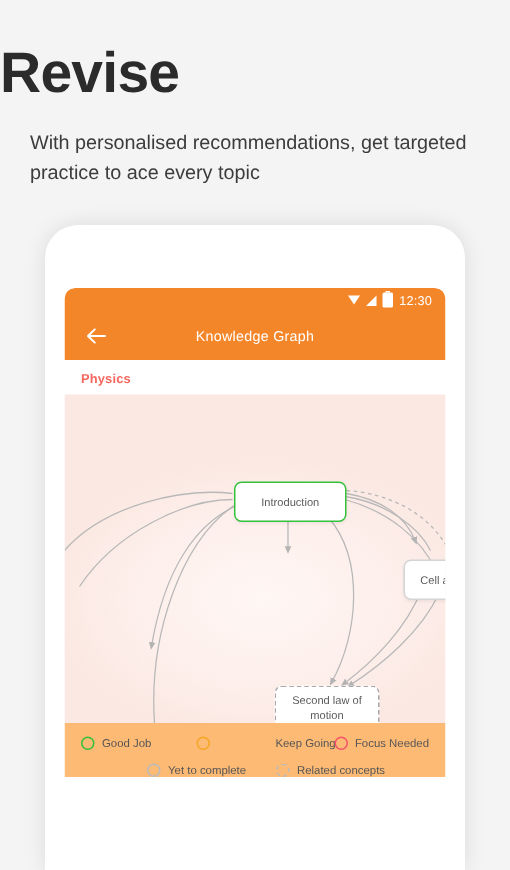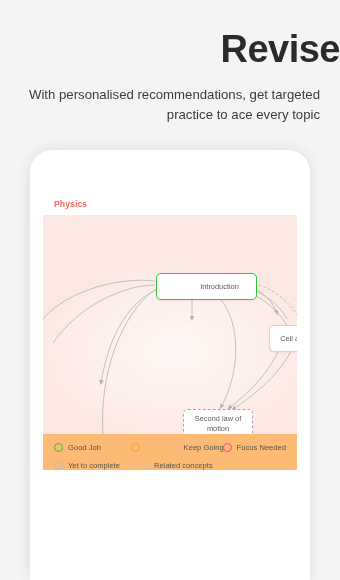--- a/index.html
+++ b/index.html
@@ -13,21 +13,21 @@
     font-family: "Liberation Sans", sans-serif;
     overflow: hidden;
     position: relative;
   }
 
   
   .onboard-header {
     position: absolute;
     top: 0; left: 0;
     width: 340px;
-    text-align: right;
+    text-align: left;
   }
   .headline {
     margin: 0;
     padding-top: 27px;
     font-size: 38px;
     font-weight: bold;
     color: #2b2b2b;
     letter-spacing: -0.5px;
     line-height: 44px;
   }
@@ -171,21 +171,21 @@
     display: flex;
     align-items: center;
     justify-content: center;
     text-align: center;
     font-size: 7.4px;
     color: #5a5a5a;
     line-height: 9.5px;
     box-shadow: 0 1px 2px rgba(0,0,0,0.05);
     z-index: 3;
   }
-  .node-green  { border: 1.6px solid #34c13c; padding-left: 26px; }
+  .node-green  { border: 1.6px solid #34c13c; }
   .node-orange { border: 1.6px solid #f5a623; }
   .node-grey   { border: 1.3px solid #d4d4d4; }
   .node-dashed { border: 1.3px dashed #a8a8a8; box-shadow: none; }
 
   #node-introduction { left: 113px; top: 58px;  width: 73px; height: 25px; }
   #node-law-of-motion{ left: 113px; top: 110px; width: 73px; height: 25px; }
   #node-cell-circuit { left: 226px; top: 110px; width: 73px; height: 25px; }
   #node-light        { left: 24px;  top: 178px; width: 60px; height: 27px; }
   #node-second-law   { left: 140px; top: 194px; width: 68px; height: 27px; }
 
@@ -215,33 +215,49 @@
     flex: none;
   }
   .dot-green  { border: 1.4px solid #34c13c; }
   .dot-orange { border: 1.4px solid #f5a623; }
   .dot-red    { border: 1.4px solid #f4526a; }
   .dot-grey   { border: 1.4px solid #bbbbbb; }
   .dot-dashed { border: 1.4px dashed #bbbbbb; }
 
   .w1 { width: 86px; }
   .w2 { width: 92px; gap: 44px; }
-  .w3 { width: 86px; }
+  .w3 { width: 86px; margin-left: 44px; }
 </style>
 </head>
 <body>
 
 <div class="onboard-header">
   <h1 class="headline">Revise</h1>
   <p class="subhead">With personalised recommendations, get targeted practice to ace every topic</p>
 </div>
 
 <div class="phone">
   <div class="phone-screen">
 
+    <div class="appbar">
+      <div class="statusbar">
+        <span class="ic-wifi"></span>
+        <span class="ic-signal"></span>
+        <span class="ic-batt"></span>
+        <span class="status-time">12:30</span>
+      </div>
+      <div class="appbar-row">
+        <div class="back-btn">
+          <svg width="14" height="12" viewBox="0 0 14 12">
+            <path d="M13 6 H2 M6.2 1.6 L1.6 6 L6.2 10.4" fill="none" stroke="#ffffff" stroke-width="1.3" stroke-linecap="round" stroke-linejoin="round"></path>
+          </svg>
+        </div>
+        <div class="appbar-title">Knowledge Graph</div>
+      </div>
+    </div>
 
     <div class="subject-head">
       <div class="subject-name">Physics</div>
     </div>
 
     <div class="graph">
       <svg width="254" height="219" viewBox="0 0 254 219">
         <defs>
           <marker id="ah" markerWidth="7" markerHeight="7" refX="3.4" refY="3" orient="auto">
             <path d="M0,0.4 L6,3 L0,5.6 z" fill="#b3b3b3"></path>

